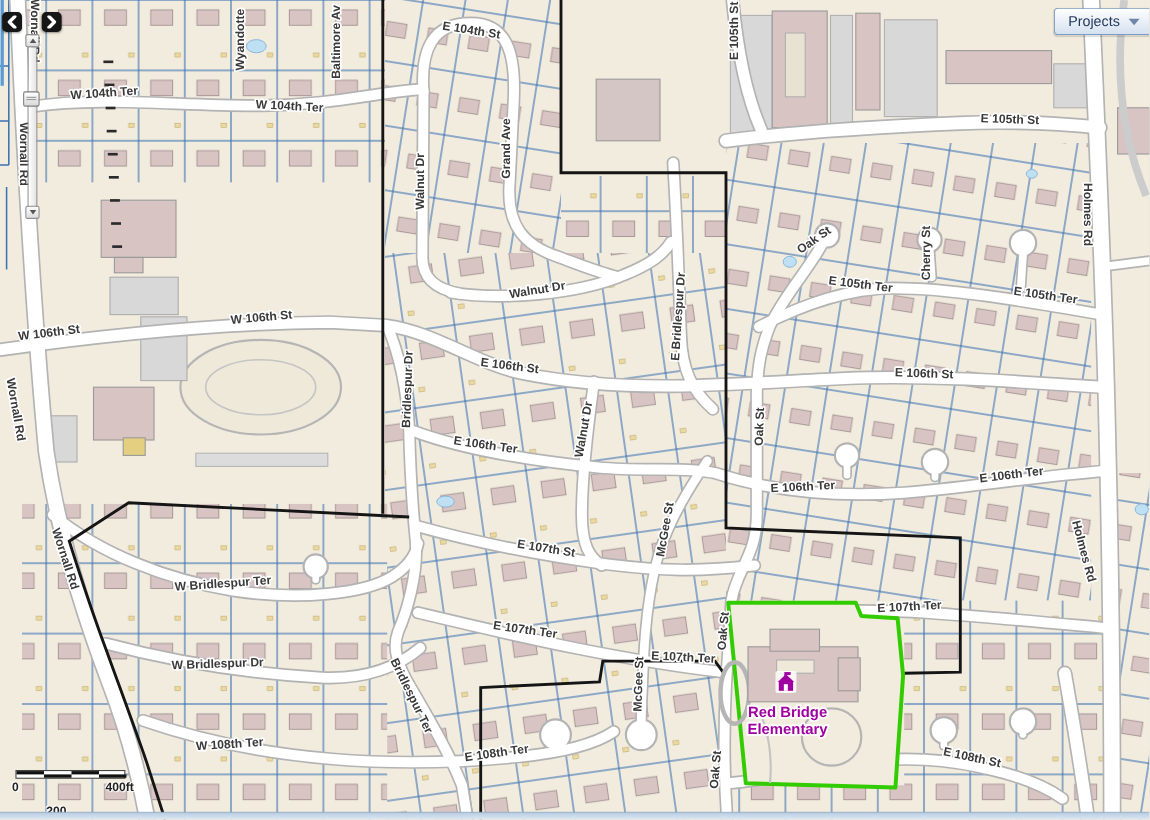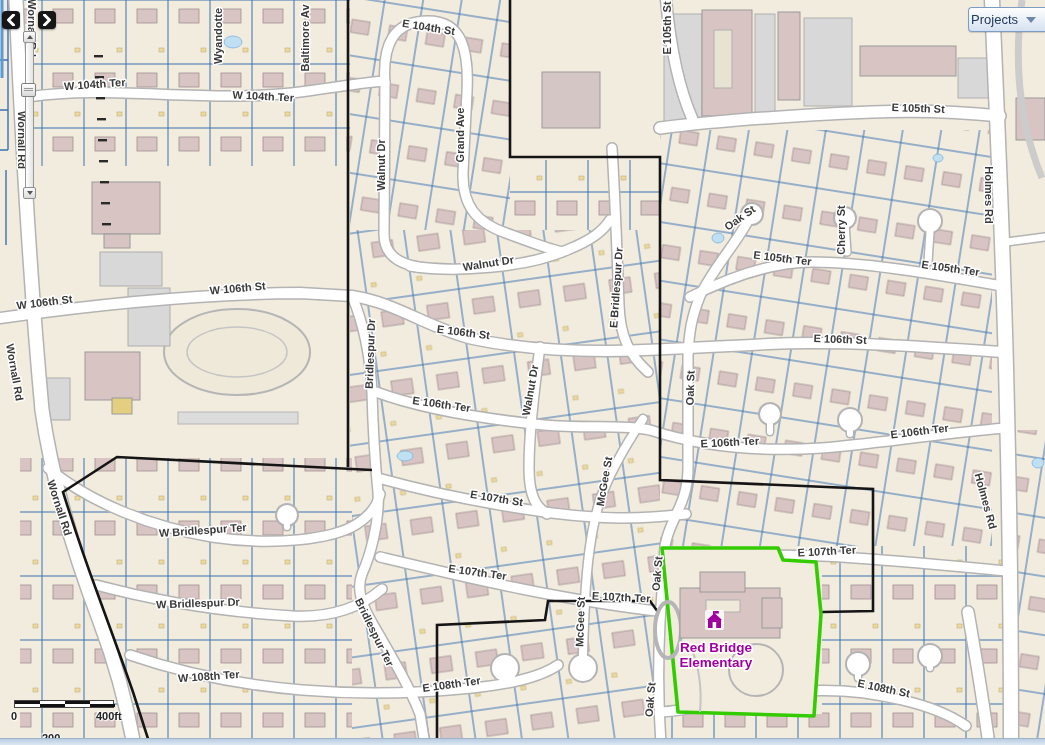--- a/index.html
+++ b/index.html
@@ -21,21 +21,21 @@
   .zs-btn{position:absolute;left:2px;width:11px;height:10px;background:linear-gradient(#fcfcfc,#dcdcdc);
           border:1px solid #8f8f8f;border-radius:2px;display:flex;align-items:center;justify-content:center;cursor:pointer;}
   .zs-up{top:0;} .zs-dn{bottom:0;}
   .zs-track{position:absolute;left:4px;top:11px;width:7px;height:146px;background:linear-gradient(90deg,#ffffff,#e3e3e3);
             border:1px solid #979797;border-radius:2px;cursor:pointer;}
   .zs-thumb{position:absolute;left:0;top:52px;width:13px;height:12px;background:linear-gradient(#ffffff,#d8d8d8);
             border:1px solid #7f7f7f;border-radius:2px;cursor:grab;}
   .zs-thumb::after{content:"";display:block;margin:4px 2px 0;height:1px;background:#9a9a9a;box-shadow:0 2px 0 #9a9a9a;}
   .tri-up{width:0;height:0;border-left:3px solid transparent;border-right:3px solid transparent;border-bottom:4px solid #555;}
   .tri-dn{width:0;height:0;border-left:3px solid transparent;border-right:3px solid transparent;border-top:4px solid #555;}
-  .projectsbtn{position:absolute;top:7px;right:0;height:23px;padding:0 9px 0 2px;
+  .projectsbtn{position:absolute;top:7px;right:0;height:23px;padding:0 9px 0 12px;
                background:linear-gradient(#fefefe,#d5e1f0);border:1px solid #7d9cc4;border-right:none;
                border-radius:4px 0 0 4px;display:flex;align-items:center;gap:8px;cursor:pointer;
                box-shadow:0 1px 1px rgba(0,0,0,.15);}
   .projectsbtn .lbl{font-size:13px;color:#22395c;}
   .caret{width:0;height:0;border-left:5px solid transparent;border-right:5px solid transparent;
          border-top:6px solid #6e87a8;}
   
   .scalebar{position:absolute;left:14px;top:700px;width:100px;height:26px;}
   .sb-rows{width:100px;height:8px;border:1px solid #444;background:#fff;box-sizing:border-box;position:relative;}
   .sb-cell{position:absolute;width:25px;height:3px;background:#111;}

